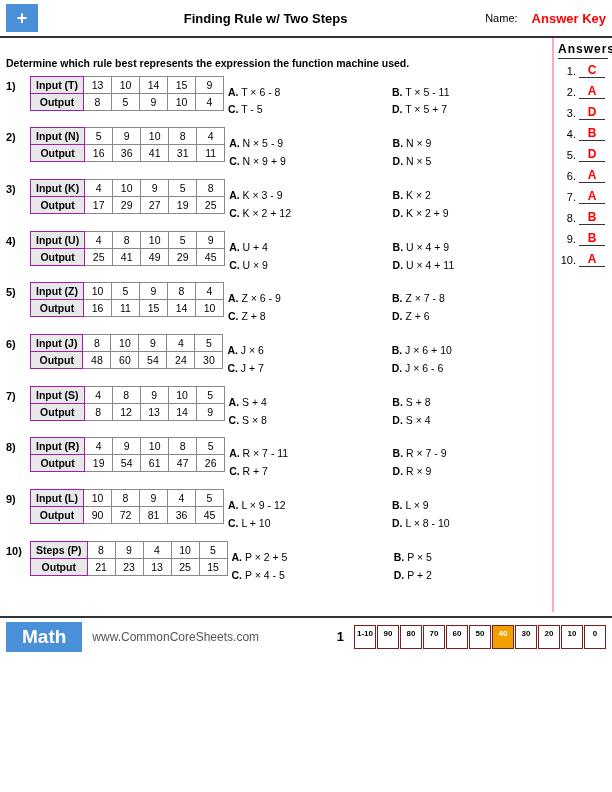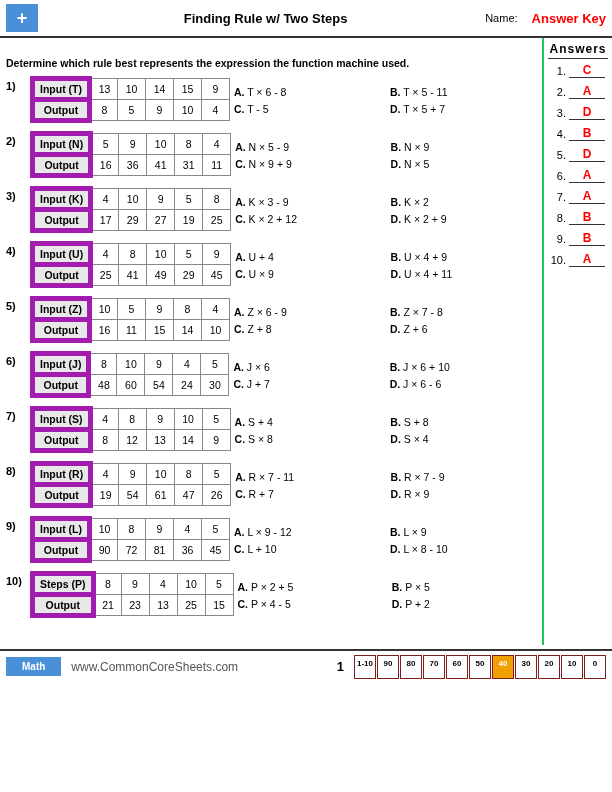--- a/index.html
+++ b/index.html
@@ -54,22 +54,22 @@
     }
     
     .main-layout {
       display: flex;
     }
     .content {
       flex: 1;
       padding: 19px 6px;
     }
     .answers-sidebar {
-      width: 70px;
-      border-left: 2px solid #22c55e;
+      width: 60px;
+      border-left: 2px solid #f9a8d4;
       padding: 4px 4px;
     }
     .answers-title {
       font-weight: bold;
       font-size: 12px;
       text-align: center;
       border-bottom: 1px solid #333;
       padding-bottom: 2px;
       margin-bottom: 4px;
       letter-spacing: 1px;
@@ -119,21 +119,21 @@
     }
     .table-wrap {
       flex-shrink: 0;
     }
     .io-table {
       border-collapse: collapse;
       font-size: 10.5px;
     }
     .io-table th {
       background: #d0d0d0;
-      border: 5px solid #a21caf;
+      border: 1px solid #a21caf;
       padding: 2px 5px;
       font-weight: bold;
       text-align: center;
       min-width: 28px;
     }
     .io-table td {
       border: 1px solid #888;
       padding: 2px 5px;
       text-align: center;
       background: white;
@@ -164,21 +164,21 @@
       border-top: 2px solid #333;
       display: flex;
       align-items: center;
       padding: 4px 6px;
       margin-top: 4px;
     }
     .footer-math {
       background: #4a90d9;
       color: white;
       font-weight: bold;
-      font-size: 10px;
+      font-size: 19px;
       padding: 4px 16px;
       margin-right: 10px;
     }
     .footer-url {
       flex: 1;
       text-align: left;
       font-size: 12px;
       color: #555;
     }
     .footer-page {

